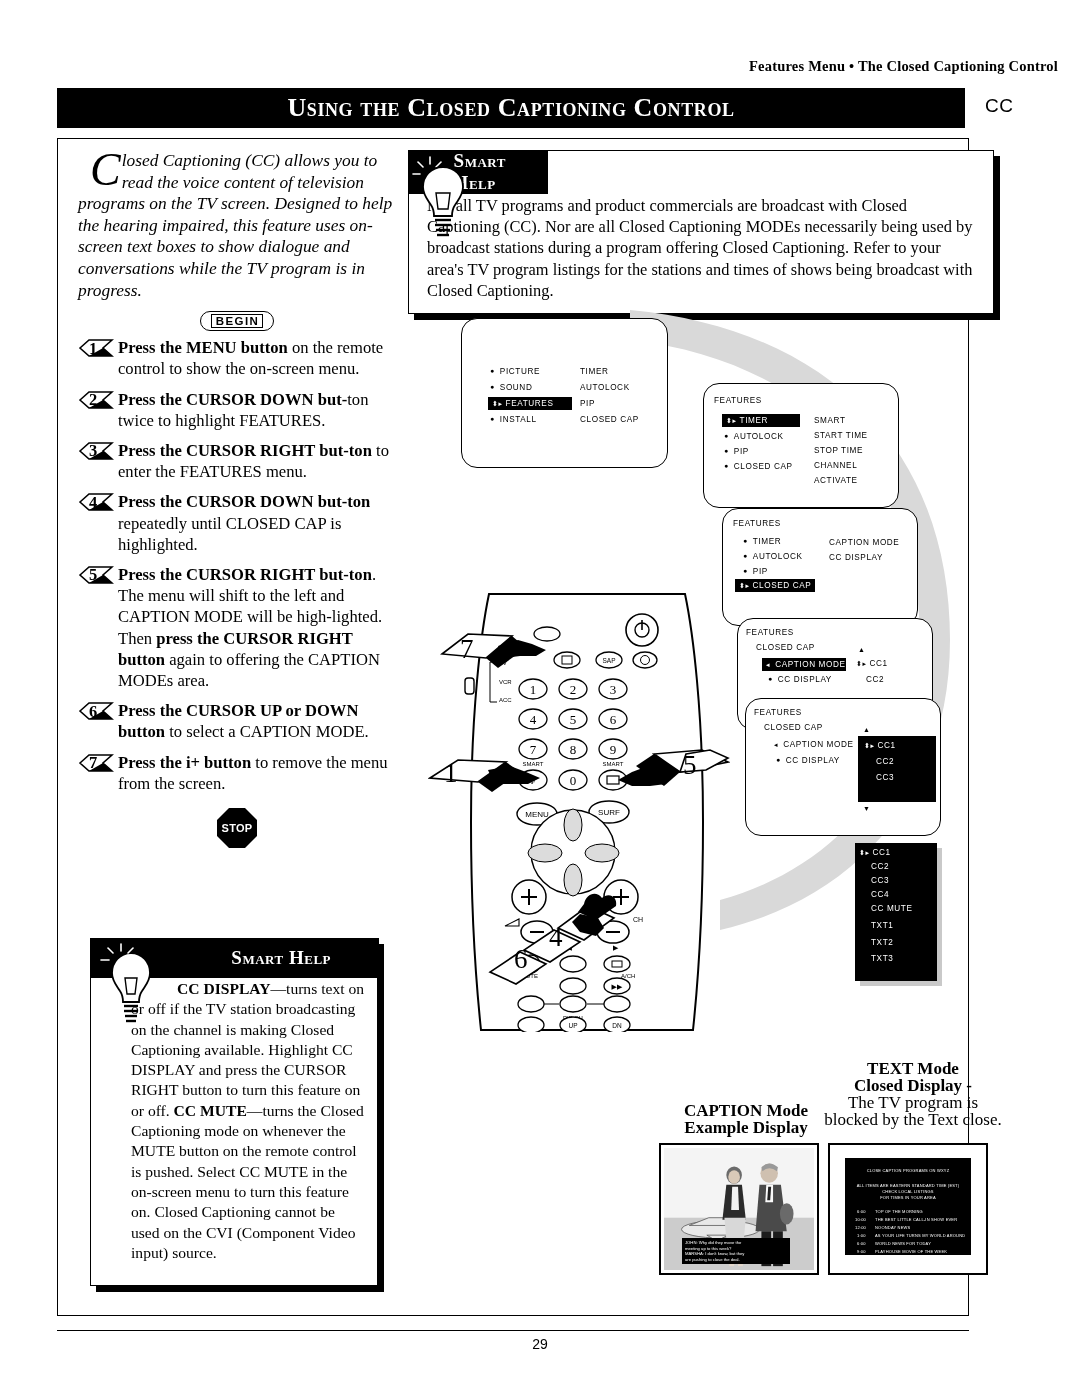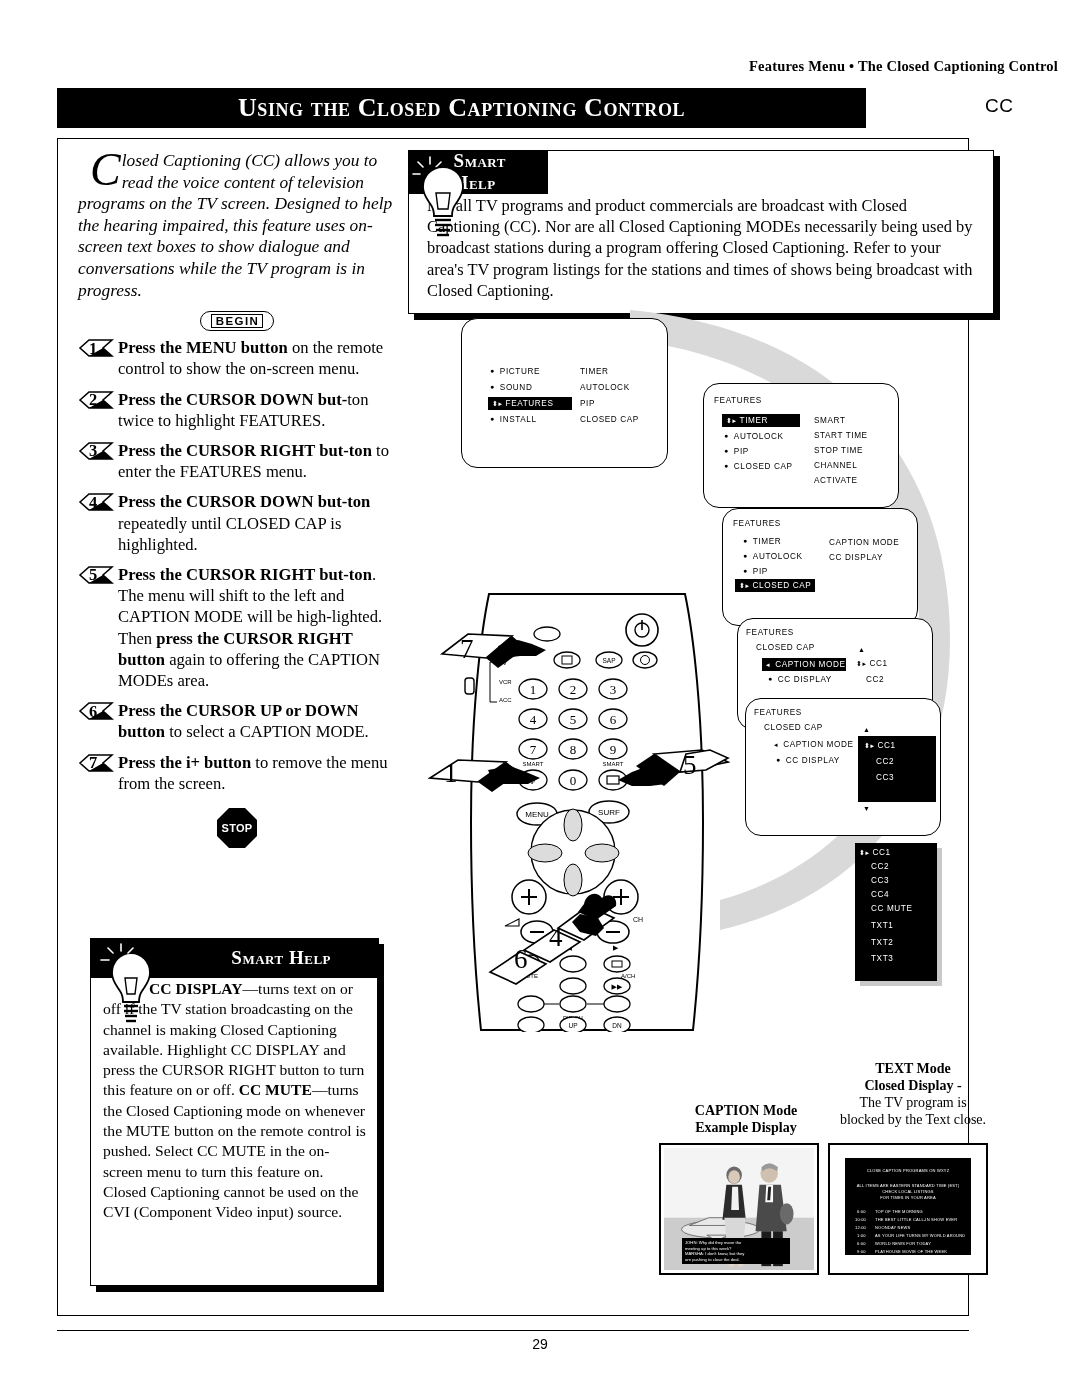--- a/index.html
+++ b/index.html
@@ -15,21 +15,21 @@
 
   
   #running-head {
     position:absolute; right:22px; top:58px;
     font-family:"Liberation Serif", serif;
     font-weight:bold; font-size:14.5px; letter-spacing:.2px;
     white-space:nowrap;
   }
   #title-bar {
     position:absolute; left:57px; top:88px;
-    width:809px; height:40px;
+    width:908px; height:40px;
     background:#000; color:#fff;
     display:flex; align-items:center; justify-content:center;
   }
   #title-bar .title-text {
     font-family:"Liberation Serif", serif;
     font-weight:bold;
     font-size:26px;
     font-variant:small-caps;
     letter-spacing:.6px;
     white-space:nowrap;
@@ -166,21 +166,21 @@
 
   
   #smart-help-bottom { left:90px; top:938px; width:288px; }
   #smart-help-bottom .sh-body { min-height:348px; padding:40px 10px 10px 12px; }
   #smart-help-bottom .sh-header {
     width:289.4px; height:40px; justify-content:flex-end; padding-right:48px;
   }
   #smart-help-bottom .bulb-big {
     position:absolute; left:14px; top:8px; width:52px; height:92px; z-index:3;
   }
-  #smart-help-bottom .sh-text { font-size:15.6px; line-height:20.3px; }
+  #smart-help-bottom .sh-text { font-size:15.6px; line-height:20.3px;margin-left:28px; }
 
   
   .tv-screen {
     position:absolute;
     background:#fff;
     border:1.6px solid #000;
     border-radius:16px;
   }
   .osd {
     position:absolute;
@@ -204,21 +204,21 @@
   }
   .darkbox {
     position:absolute; background:#000;
   }
   .darkbox .osd { color:#fff; }
 
   
   .ex-caption {
     position:absolute;
     font-family:"Liberation Serif", serif;
-    font-weight:bold; font-size:14px; line-height:17px;
+    font-weight:bold; font-size:17px; line-height:17px;
     text-align:center;
   }
   .ex-caption .norm { font-weight:normal; }
 
   .tv-frame {
     position:absolute;
     border:2px solid #000;
     background:#fff;
   }
   .tv-frame .inner { position:absolute; left:3px; top:3px; right:3px; bottom:3px; }

